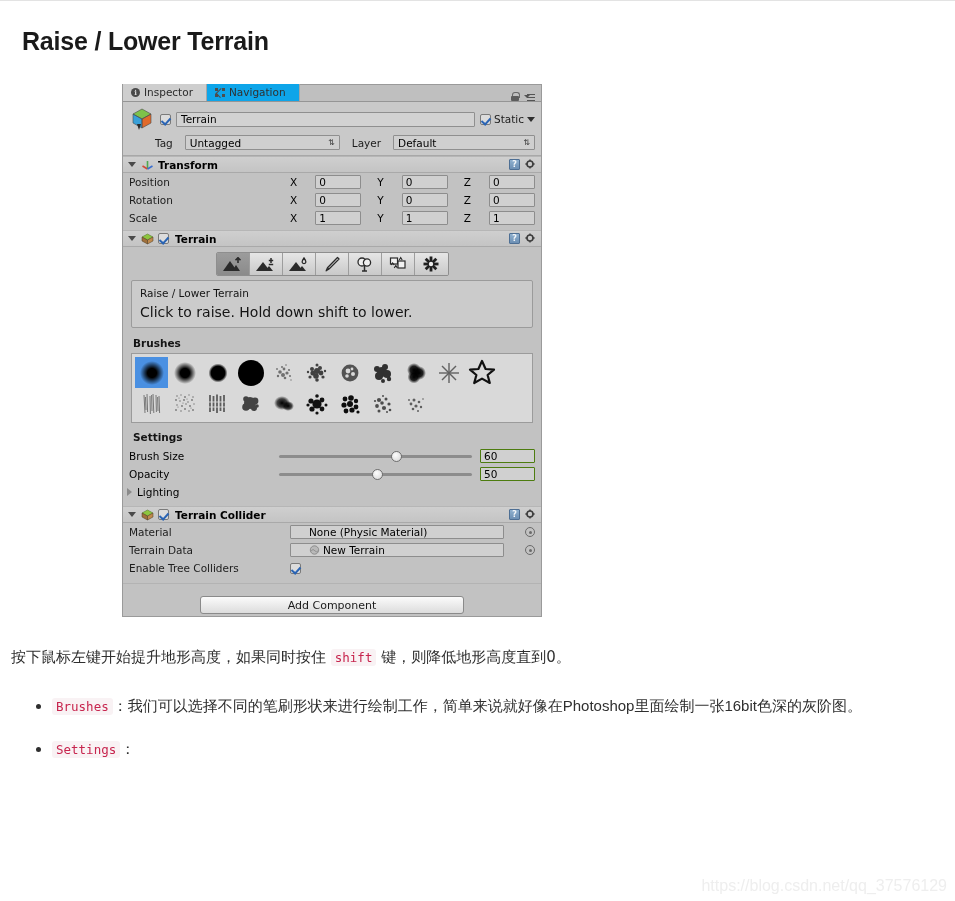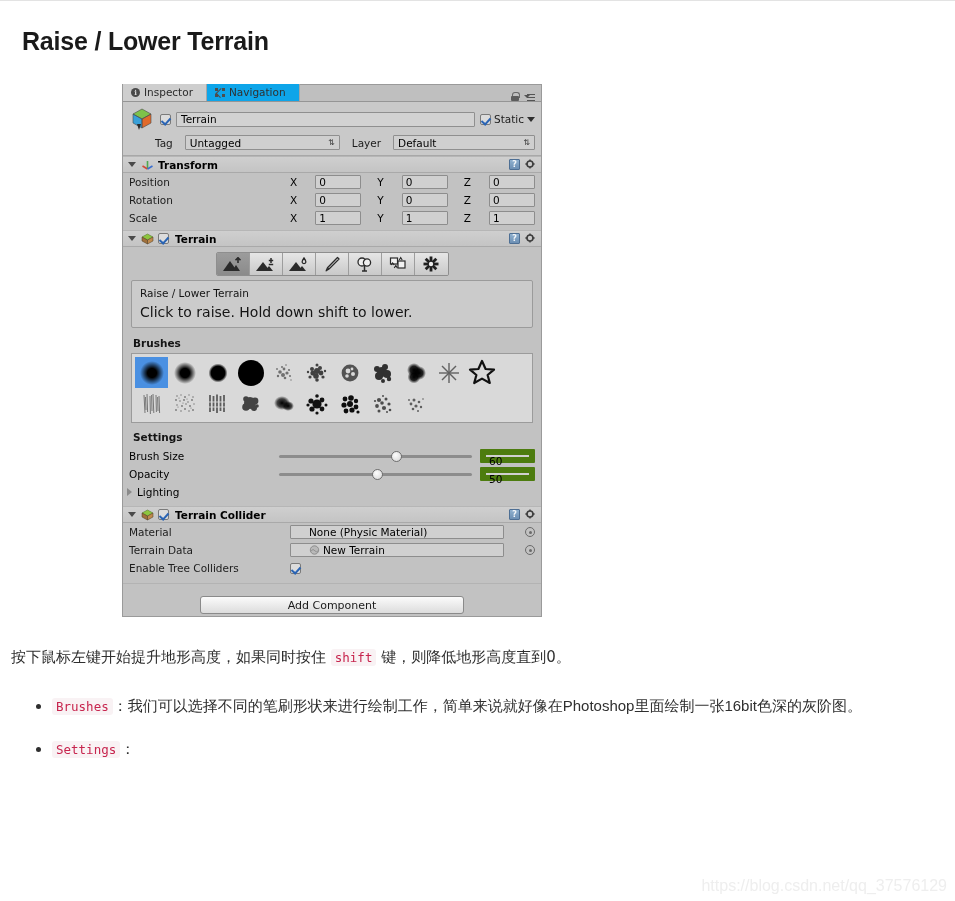--- a/index.html
+++ b/index.html
@@ -206,22 +206,22 @@
   .track {
     flex:1; height:3px; background:#8c8c8c; border-radius:2px;
     position:relative; margin:0 8px 0 0;
   }
   .knob {
     position:absolute; top:-4px; width:11px;height:11px;border-radius:50%;
     background:radial-gradient(circle at 40% 35%, #fdfdfd, #d4d4d4);
     border:1px solid #6f6f6f;
   }
   .valuebox {
-    width:55px;height:14px;background:#d0d0d0;border:6px solid #4d7c0f;
-    border-radius:1px;display:flex;align-items:flex-start;padding:0 3px;font-size:10.5px;
+    width:55px;height:14px;background:#d0d0d0;border:1px solid #4d7c0f;
+    border-radius:1px;display:flex;align-items:center;padding:0 3px;font-size:10.5px;
   }
   .fold-row { display:flex;align-items:center;gap:4px;height:17px;padding:0 6px 0 4px;font-size:10.5px; }
 
   .objfield {
     flex:1;height:14px;background:#d0d0d0;border:1px solid #8d8d8d;border-radius:1px;
     display:flex;align-items:center;padding:0 18px;font-size:10.5px;gap:3px;
   }
   .circ-sel {
     width:10px;height:10px;border-radius:50%;border:1.5px solid #6b6b6b;
     position:relative; flex:0 0 10px; margin-left:5px;

